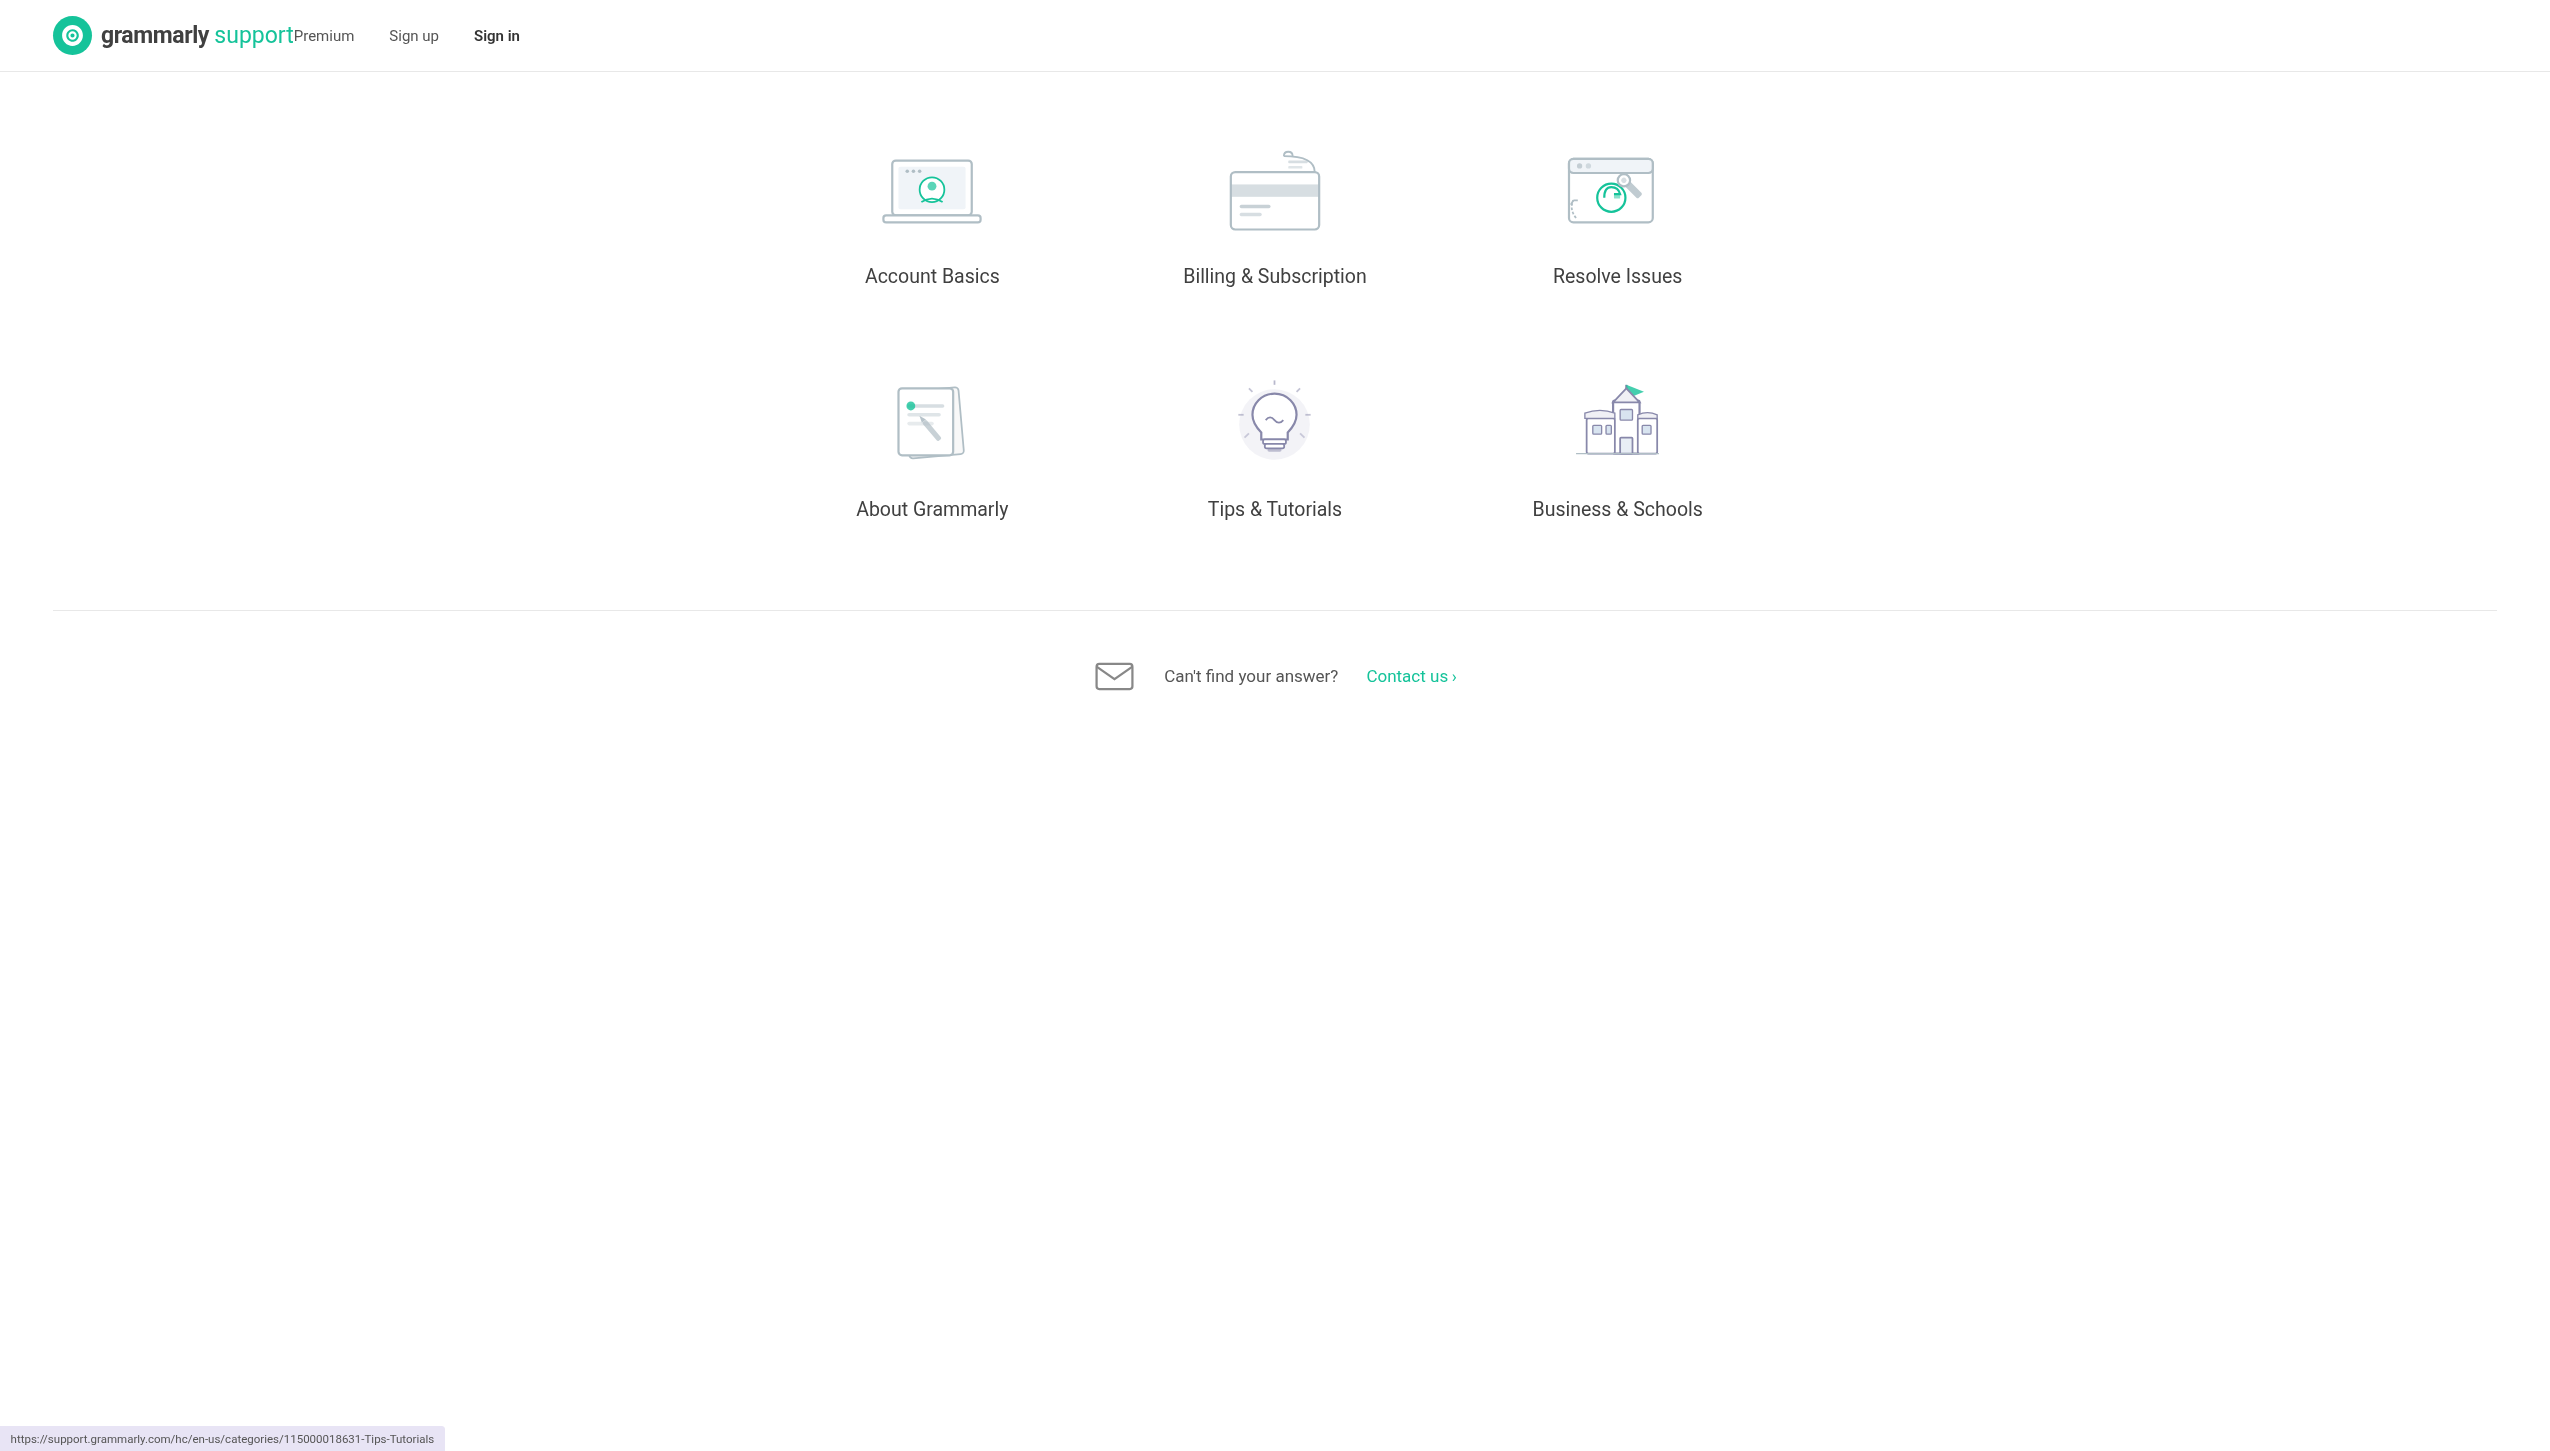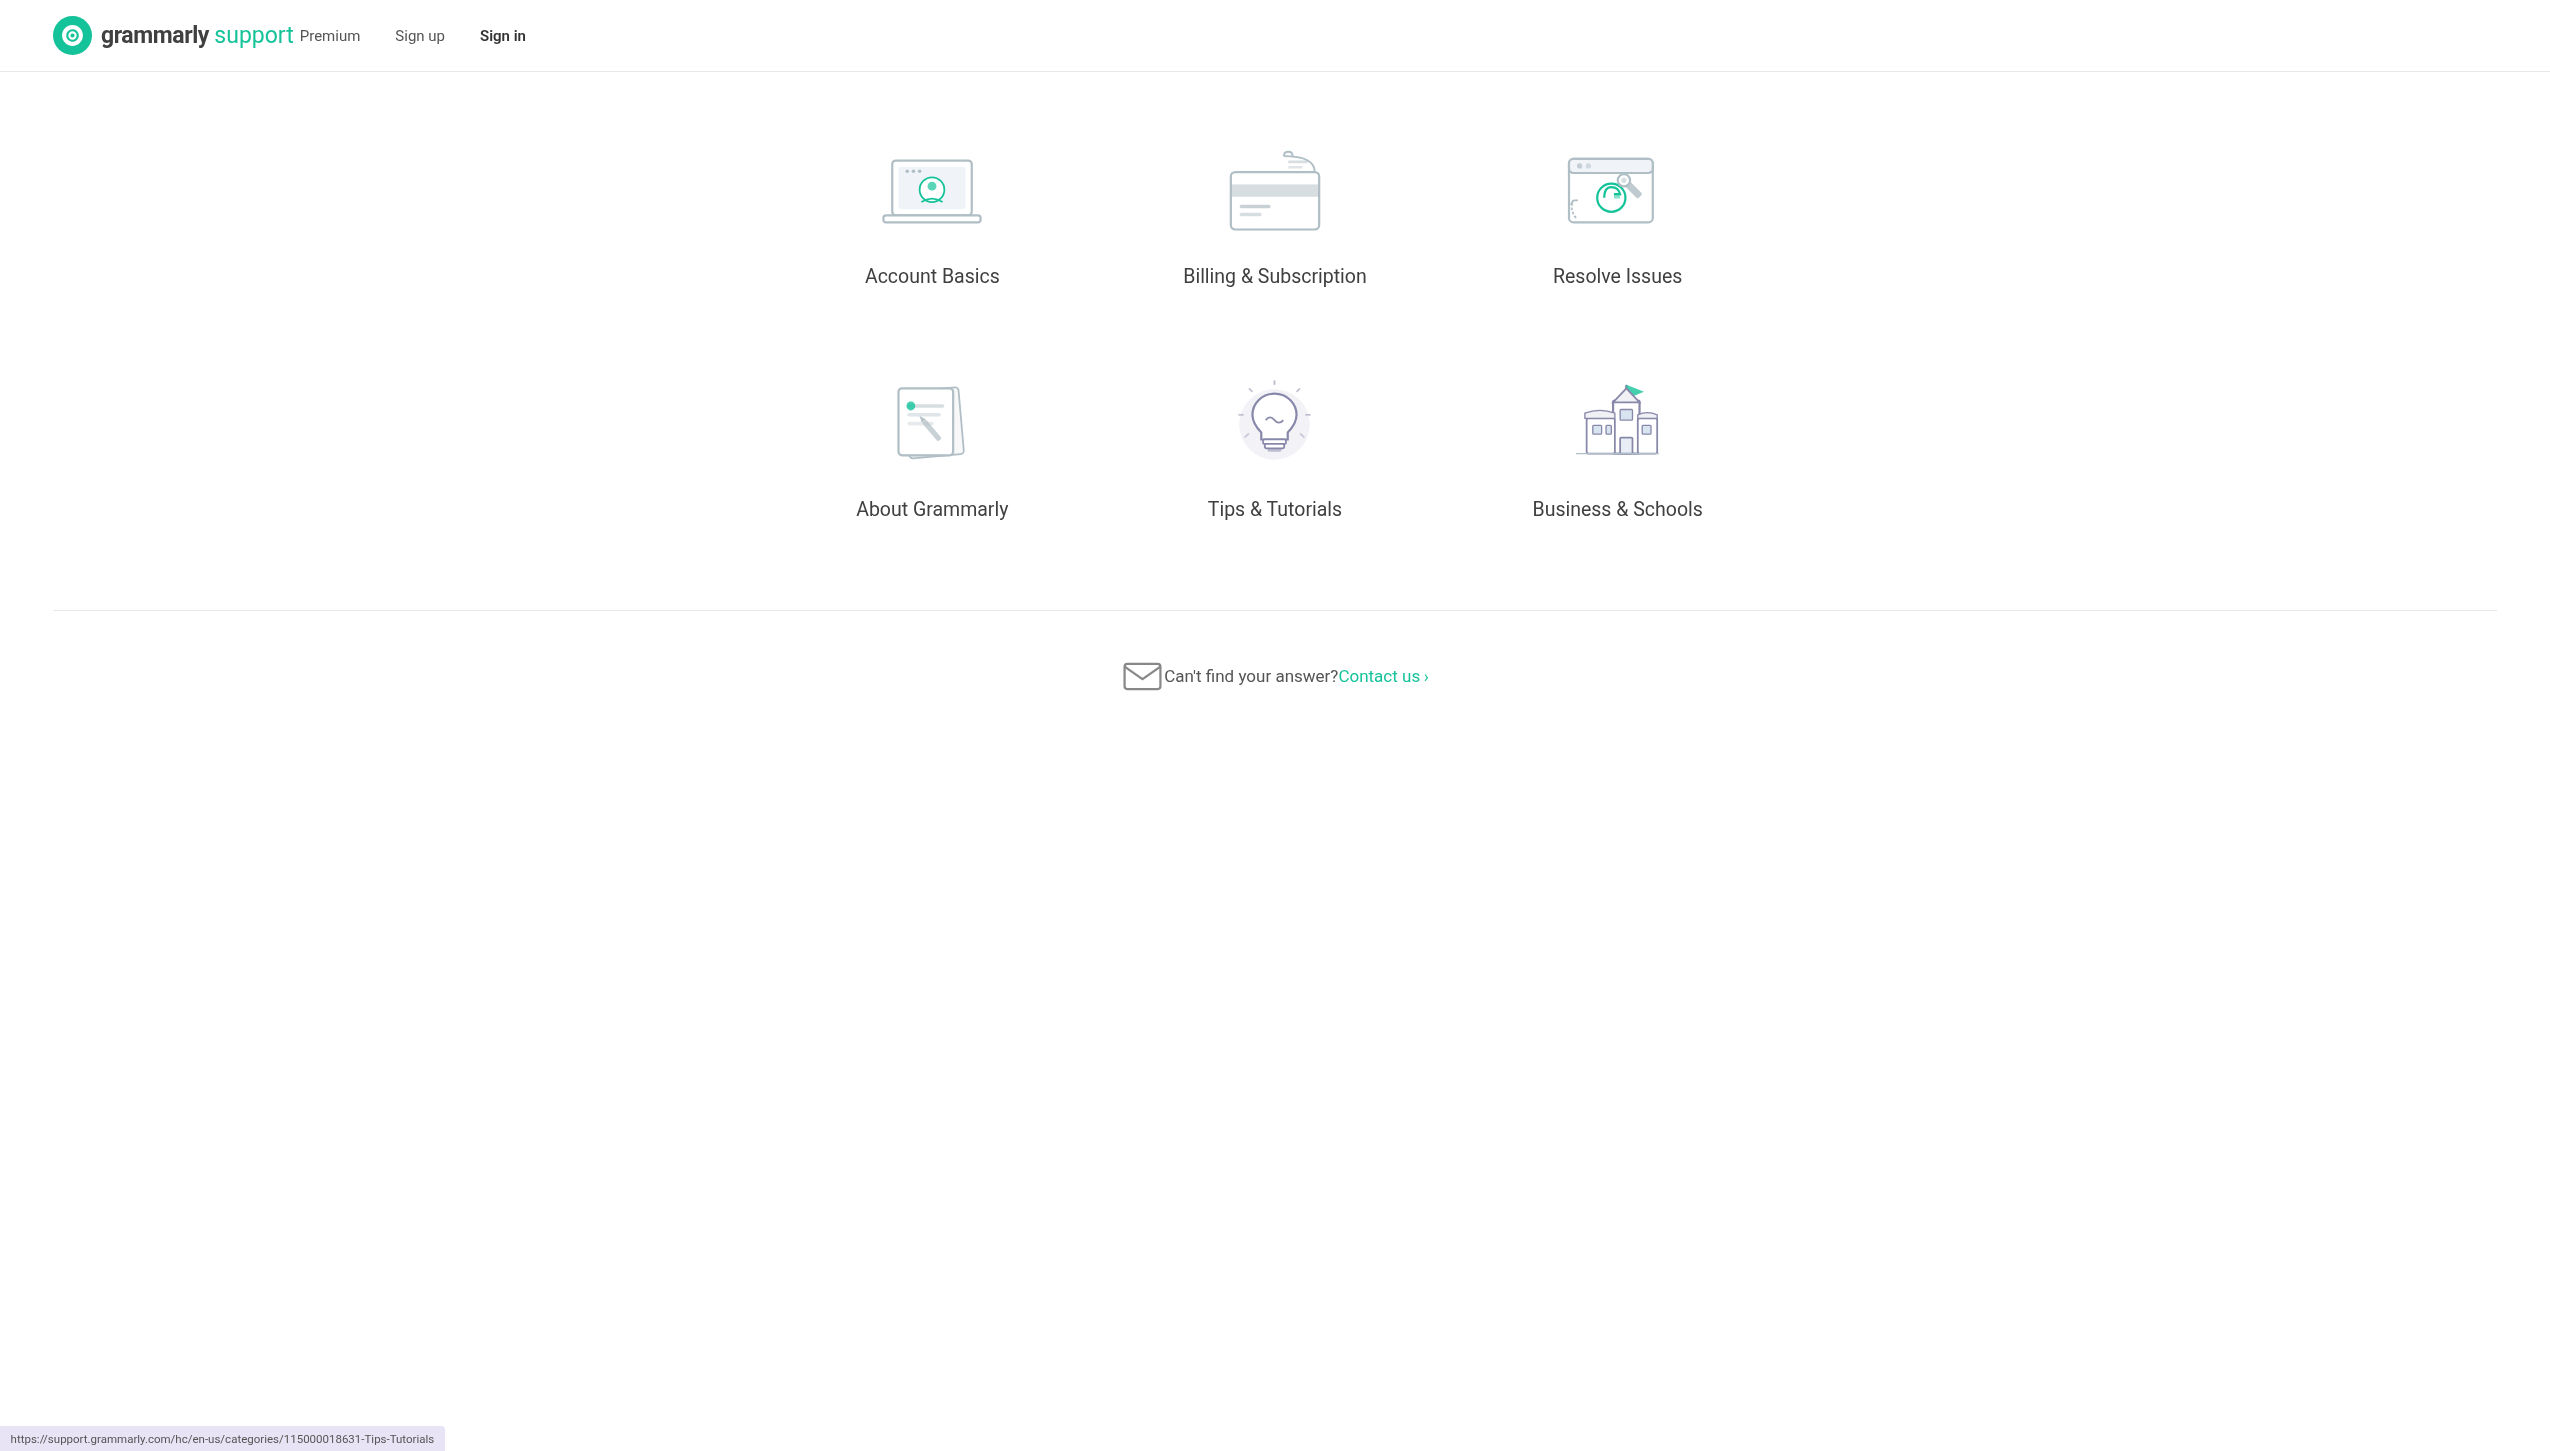--- a/index.html
+++ b/index.html
@@ -61,21 +61,20 @@
     .logo-support {
       font-size: 23px;
       font-weight: 400;
       color: #15c39a;
     }
 
     .nav-links {
       display: flex;
       align-items: center;
       gap: 35px;
-      margin-left: 6px;
     }
 
     .nav-link {
       font-size: 15px;
       color: #555;
       cursor: pointer;
       text-decoration: none;
     }
 
     .nav-link-signin {
@@ -129,21 +128,21 @@
     .footer-divider {
       border: none;
       border-top: 0.9px solid #e8e8e8;
       margin: 0 53px;
     }
 
     .footer-cta {
       display: flex;
       align-items: center;
       justify-content: center;
-      gap: 0;
+      gap: 28px;
       padding: 44px 17.7px;
       text-align: center;
     }
 
     .mail-icon {
       width: 43px;
       height: 43px;
       color: #888;
     }
 

